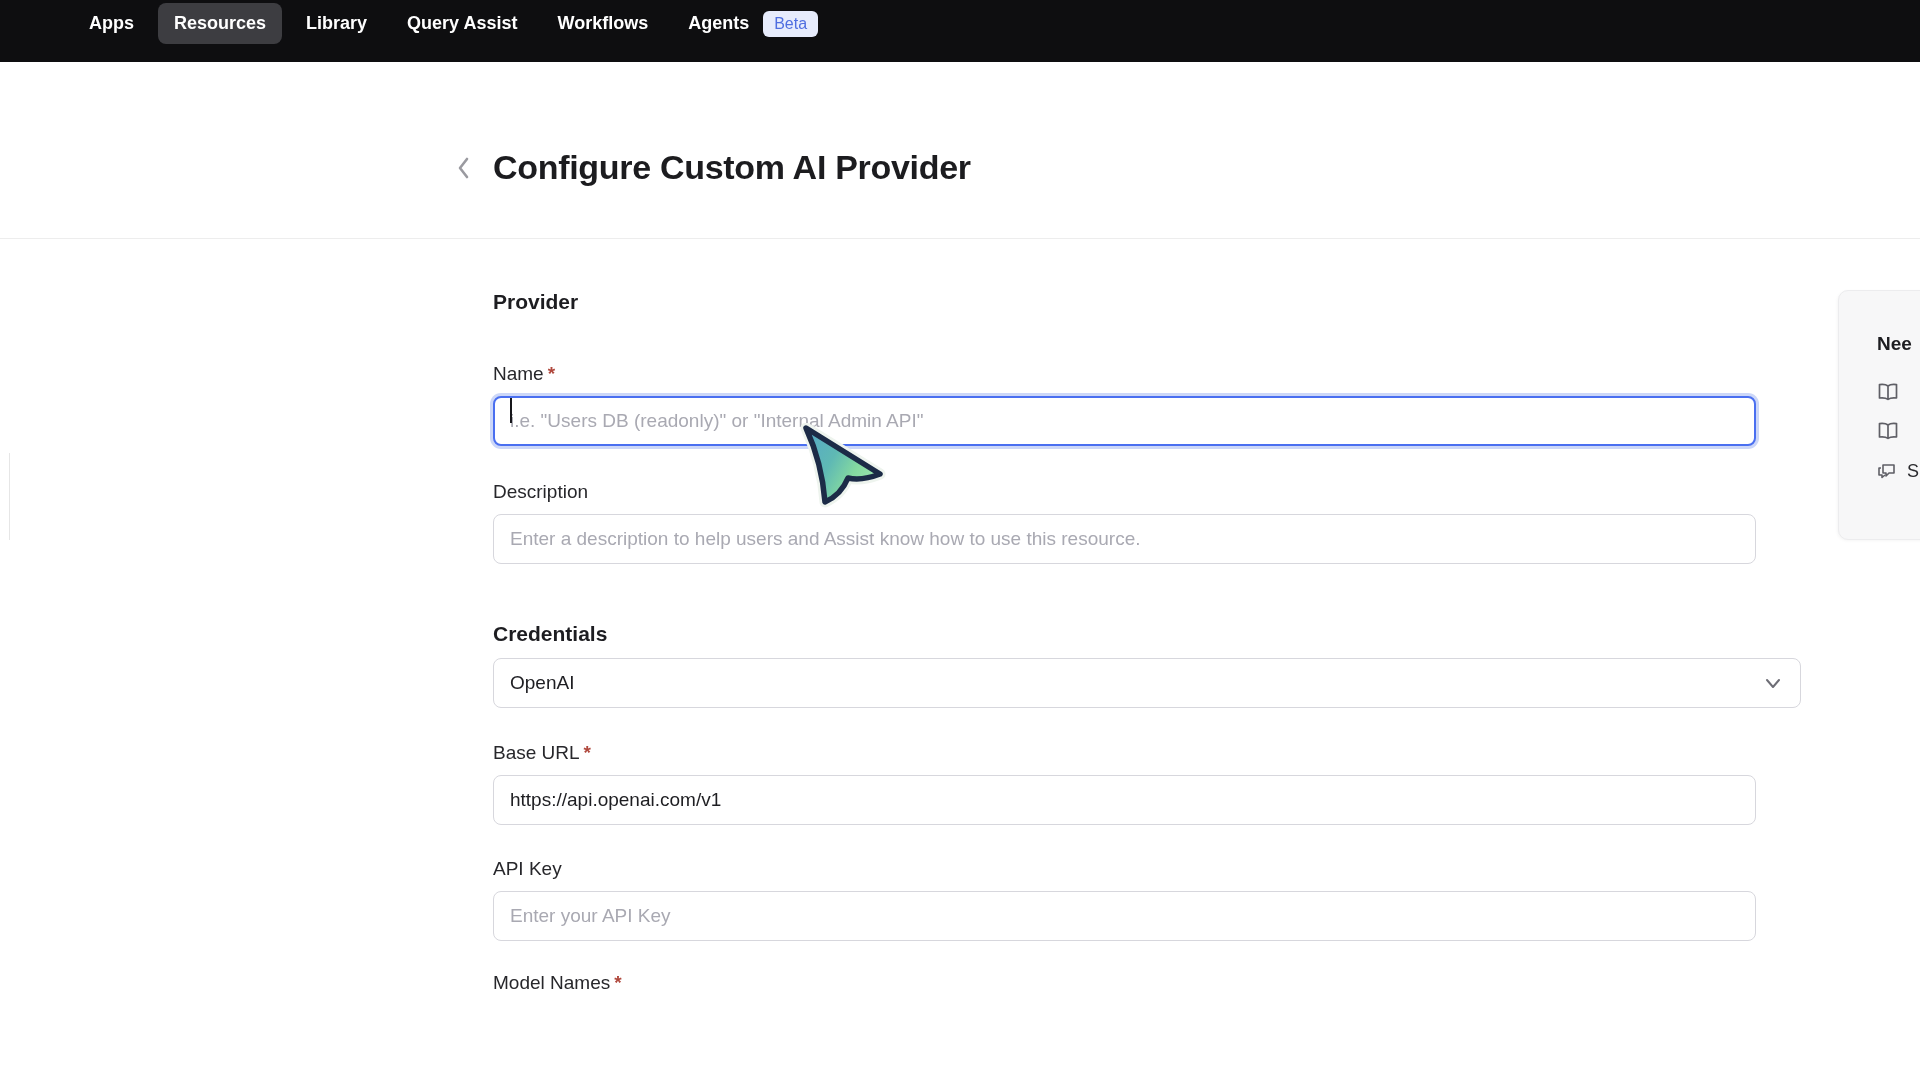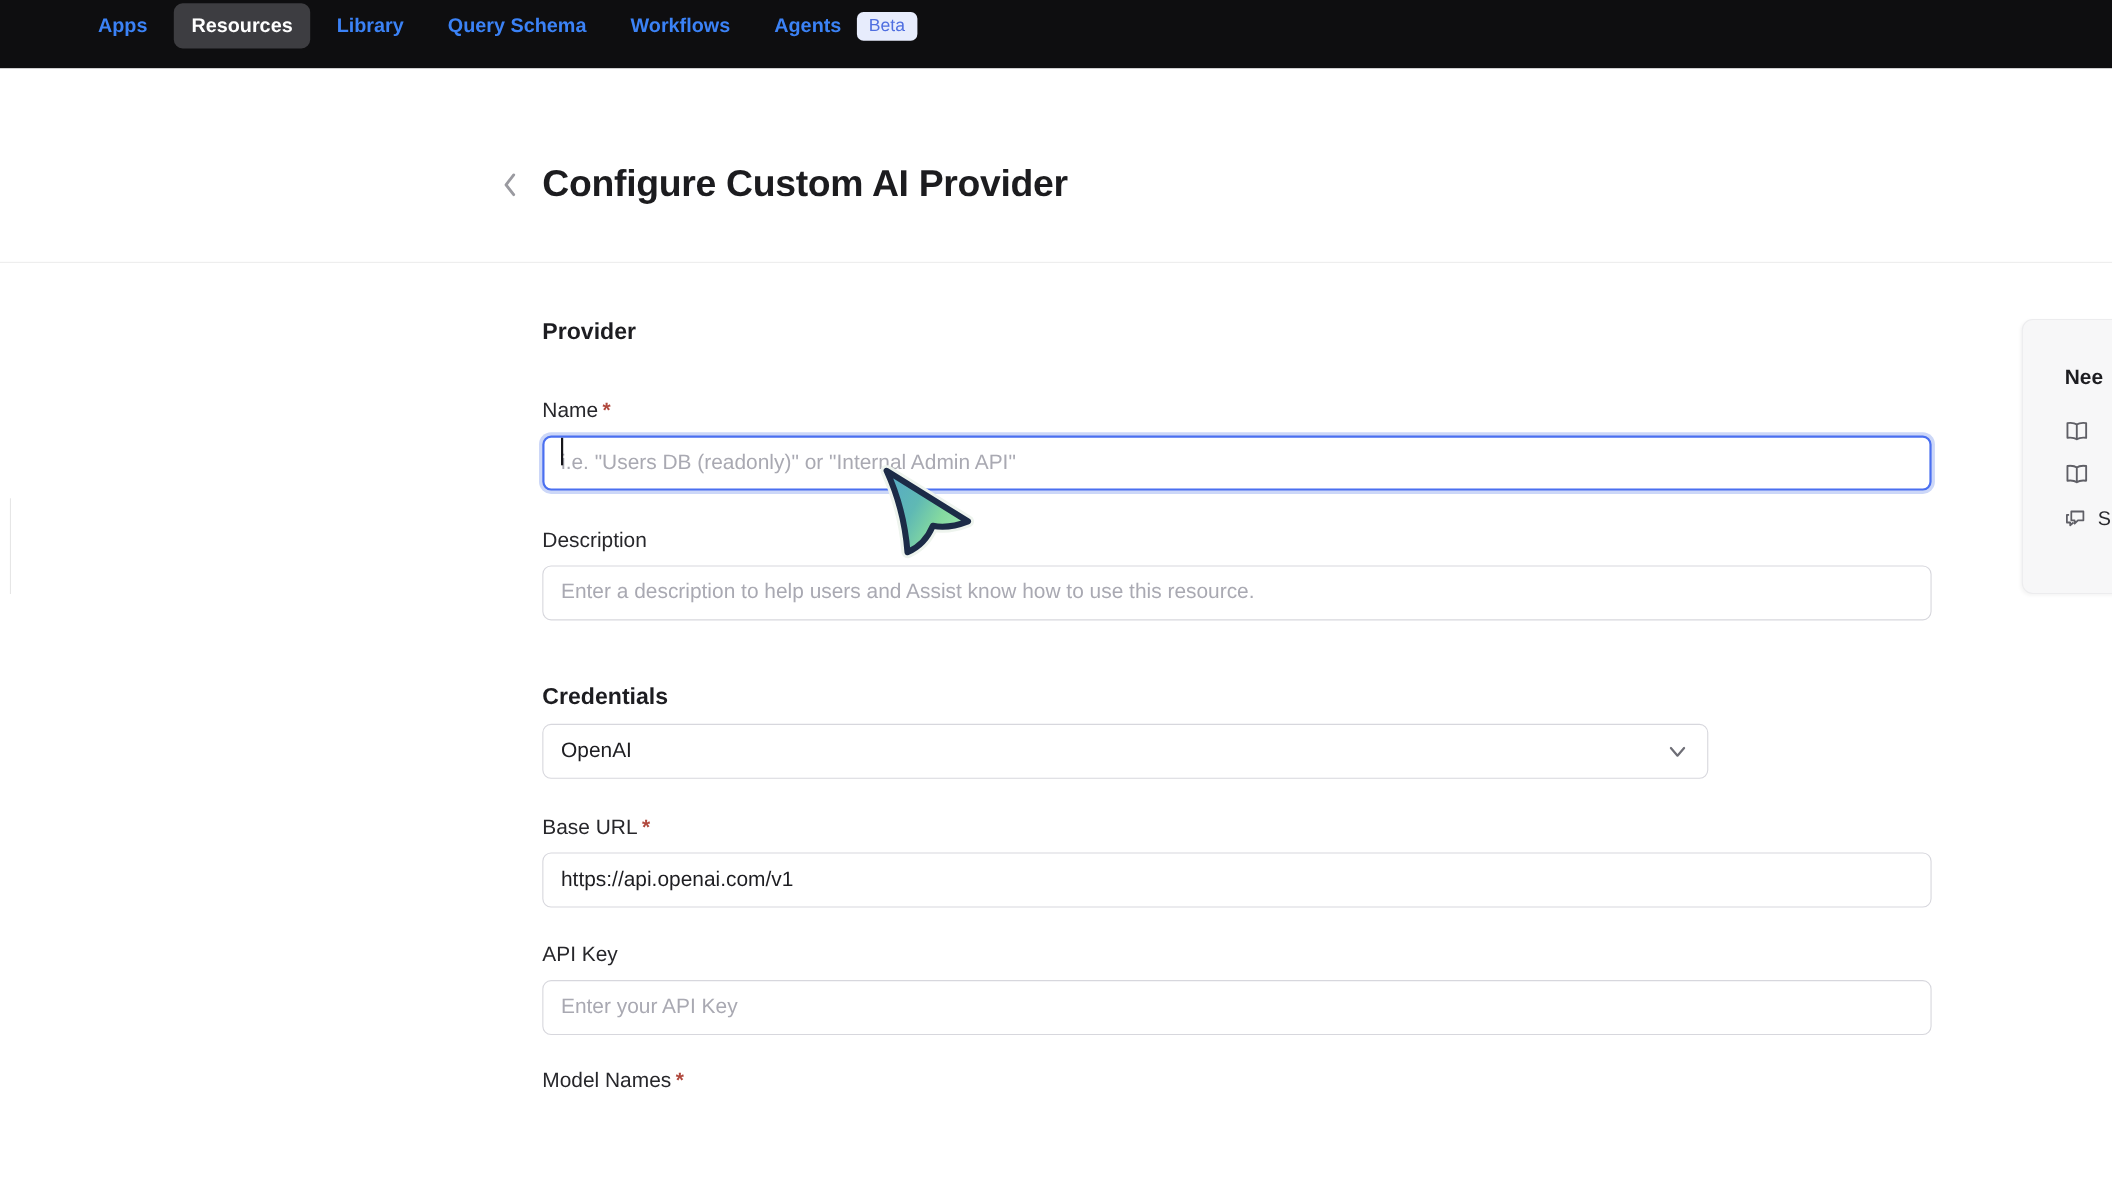--- a/index.html
+++ b/index.html
@@ -4,21 +4,21 @@
 <style>
   * { margin:0; padding:0; box-sizing:border-box; }
   html,body { width:1920px; height:1080px; overflow:hidden; background:#ffffff;
               font-family:"Liberation Sans", sans-serif; }
 
   
   .topnav { position:absolute; left:0; top:0; width:1920px; height:62px;
             background:#0e0e10; }
   .topnav-row { position:absolute; left:73px; top:2px; height:43px;
                 display:flex; align-items:center; gap:8px; }
-  .nav-item { color:#3b82f6; font-size:18px; font-weight:600; padding:10px 16px;
+  .nav-item { color:#ffffff; font-size:18px; font-weight:600; padding:10px 16px;
               border-radius:8px; white-space:nowrap; cursor:pointer; }
   .nav-item.active { background:#3d3d41; color:#ffffff; }
   .nav-group { display:flex; align-items:center; gap:10px; }
   .beta-badge { background:#e7ecfc; color:#4f6ee0; font-size:16px; font-weight:400;
                 padding:4px 11px; border-radius:6px; }
 
   
   .back-btn { position:absolute; left:450px; top:152px; width:28px; height:32px;
               display:flex; align-items:center; justify-content:center; cursor:pointer; }
   .page-title { position:absolute; left:493px; top:148px; font-size:34px; font-weight:700;
@@ -42,21 +42,21 @@
 
   .text-input { width:1263px; height:50px; margin-top:11px; border:1px solid #d7d7dd;
                 border-radius:8px; padding:0 16px; font-size:19px; color:#1e1e22;
                 font-family:"Liberation Sans", sans-serif; background:#ffffff; outline:none; }
   .text-input::placeholder { color:#a9a9b2; opacity:1; }
   .input-wrap { position:relative; width:1263px; }
   .focused { border:2px solid #4a6ff0; box-shadow:0 0 0 3px #ccd7f8; padding:0 15px; }
   .caret { position:absolute; left:17px; top:13px; width:2px; height:25px;
            background:#16161a; }
 
-  .select { width:1060px; height:50px; margin-top:12px; border:1px solid #d7d7dd;
+  .select { width:1308px; height:50px; margin-top:12px; border:1px solid #d7d7dd;
             border-radius:8px; padding:0 16px; display:flex; align-items:center;
             justify-content:space-between; font-size:19px; color:#1e1e22;
             background:#ffffff; cursor:pointer; }
 
   
   .help-card { position:absolute; left:1838px; top:290px; width:200px; height:250px;
                background:#f7f7f8; border:1px solid #ececee; border-radius:10px;
                box-shadow:-1px 1px 3px rgba(0,0,0,0.04); padding:42px 0 0 38px; }
   .help-title { font-size:19px; font-weight:700; color:#1d1d21; white-space:nowrap; }
   .help-item { display:flex; align-items:center; gap:10px; margin-top:19px;
@@ -70,21 +70,21 @@
   .icon { display:inline-flex; }
 </style>
 </head>
 <body>
 
 <div class="topnav">
   <div class="topnav-row">
     <div class="nav-item">Apps</div>
     <div class="nav-item active">Resources</div>
     <div class="nav-item">Library</div>
-    <div class="nav-item">Query Schema</div>
+    <div class="nav-item">Query Assist</div>
     <div class="nav-item">Workflows</div>
     <div class="nav-group">
       <div class="nav-item" style="padding-right:4px;">Agents</div>
       <div class="beta-badge">Beta</div>
     </div>
   </div>
 </div>
 
 <div class="back-btn">
   <span class="icon">

